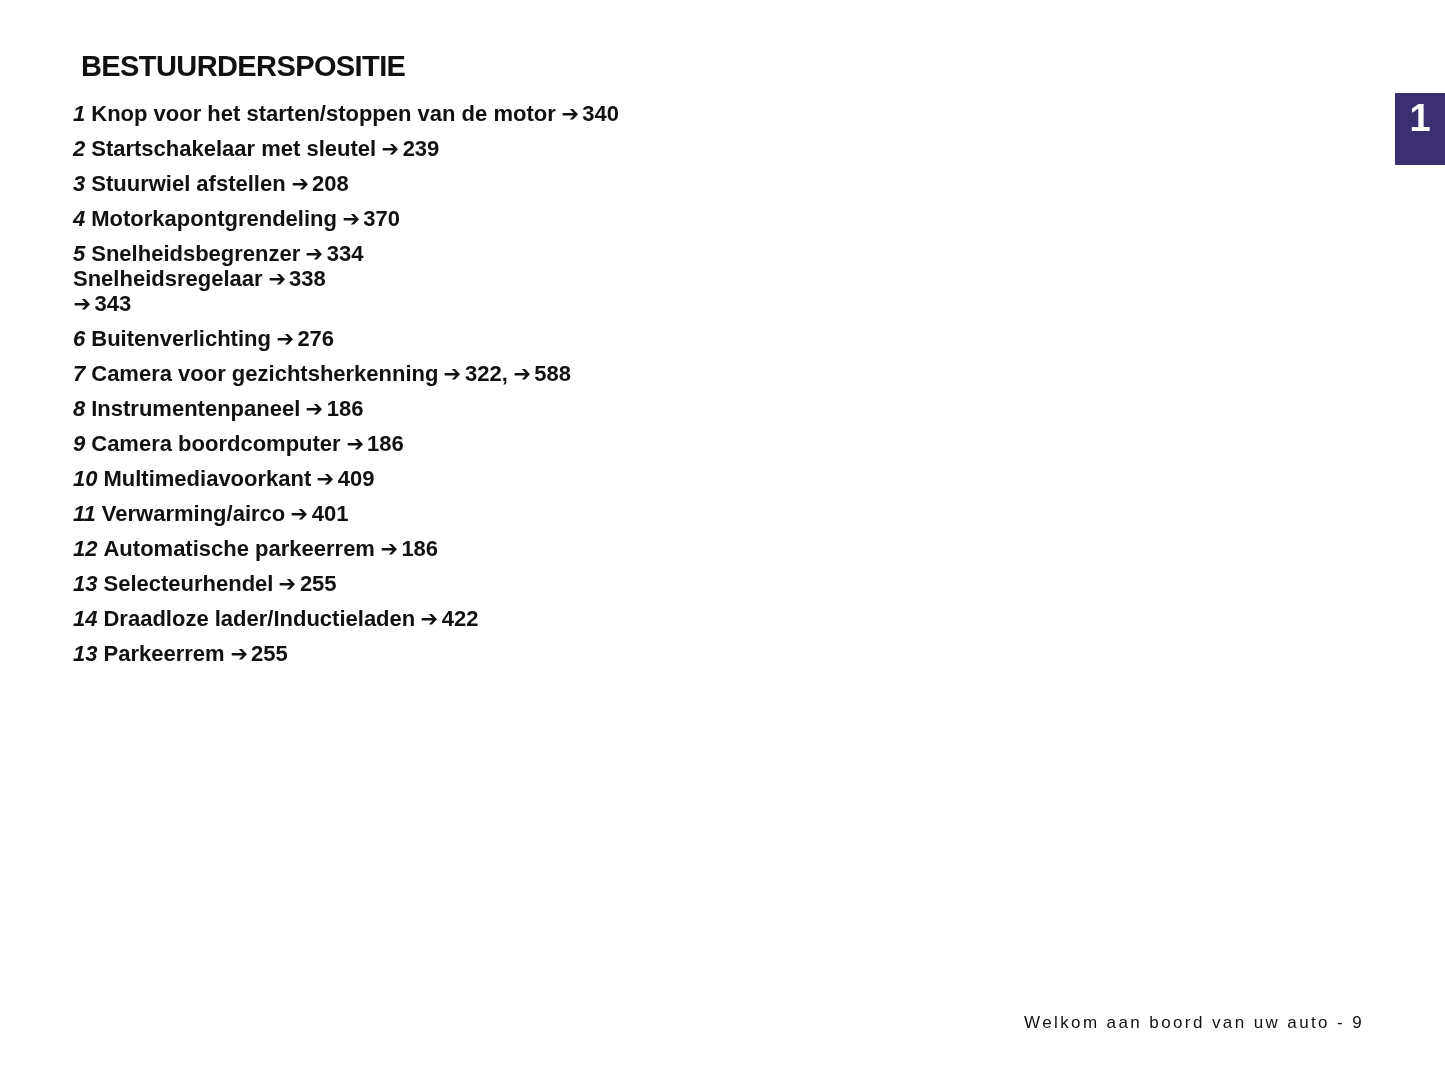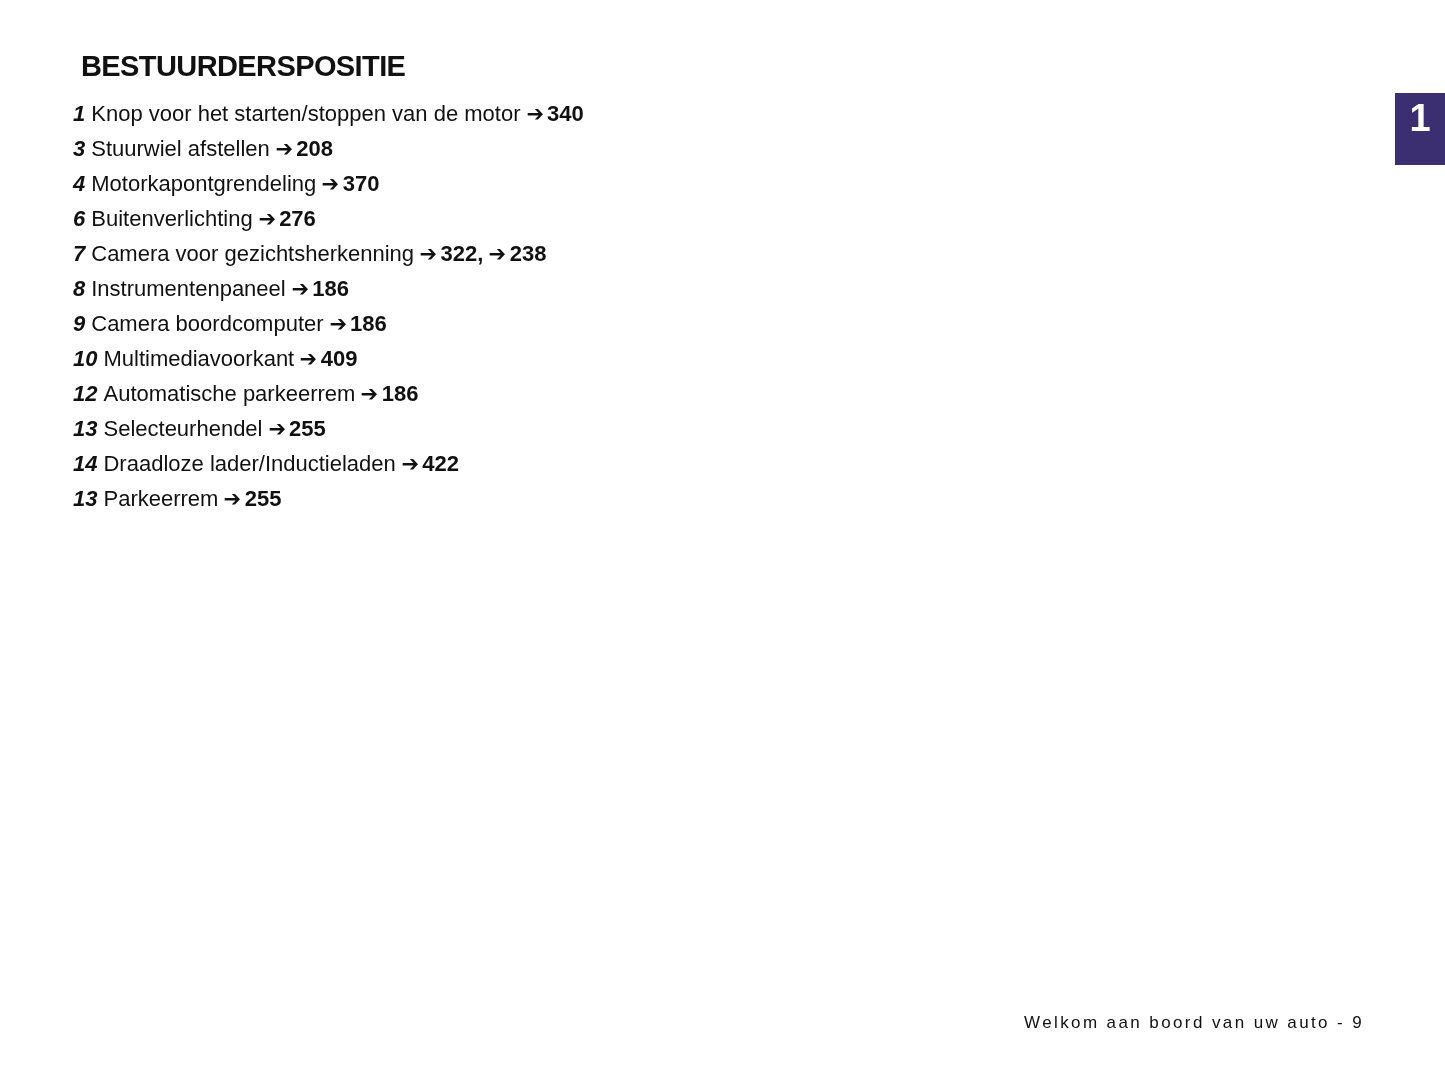--- a/index.html
+++ b/index.html
@@ -42,21 +42,21 @@
     .item.multi .line {
       display: block;
       line-height: 25px;
     }
     .num {
       font-weight: bold;
       font-style: italic;
       margin-right: 6px;
     }
     .label {
-      font-weight: normal;
+      font-weight: bold;
     }
     .ref {
       font-weight: bold;
       cursor: pointer;
     }
     .arrow {
       display: inline-block;
       font-weight: bold;
       margin: 0 3px 0 5px;
       transform: scaleX(0.95);
@@ -87,27 +87,34 @@
       white-space: nowrap;
     }
   </style>
 </head>
 <body>
 
 <h1 class="page-title">BESTUURDERSPOSITIE</h1>
 
 <ul class="item-list" id="item-list">
     <li class="item"><span class="line"><span class="num">1</span><span class="label">Knop voor het starten/stoppen van de motor</span><span class="arrow">➔</span><span class="ref">340</span></span></li>
+    <li class="item"><span class="line"><span class="num">2</span><span class="label">Startschakelaar met sleutel</span><span class="arrow">➔</span><span class="ref">239</span></span></li>
     <li class="item"><span class="line"><span class="num">3</span><span class="label">Stuurwiel afstellen</span><span class="arrow">➔</span><span class="ref">208</span></span></li>
     <li class="item"><span class="line"><span class="num">4</span><span class="label">Motorkapontgrendeling</span><span class="arrow">➔</span><span class="ref">370</span></span></li>
+    <li class="item multi">
+      <span class="line"><span class="num">5</span><span class="label">Snelheidsbegrenzer</span><span class="arrow">➔</span><span class="ref">334</span></span>
+      <span class="line"><span class="label">Snelheidsregelaar</span><span class="arrow">➔</span><span class="ref">338</span></span>
+      <span class="line"><span class="arrow" style="margin-left: 0px;">➔</span><span class="ref">343</span></span>
+    </li>
     <li class="item"><span class="line"><span class="num">6</span><span class="label">Buitenverlichting</span><span class="arrow">➔</span><span class="ref">276</span></span></li>
-    <li class="item"><span class="line"><span class="num">7</span><span class="label">Camera voor gezichtsherkenning</span><span class="arrow">➔</span><span class="ref">322</span><span class="ref">,</span><span class="arrow">➔</span><span class="ref">238</span></span></li>
+    <li class="item"><span class="line"><span class="num">7</span><span class="label">Camera voor gezichtsherkenning</span><span class="arrow">➔</span><span class="ref">322</span><span class="ref">,</span><span class="arrow">➔</span><span class="ref">588</span></span></li>
     <li class="item"><span class="line"><span class="num">8</span><span class="label">Instrumentenpaneel</span><span class="arrow">➔</span><span class="ref">186</span></span></li>
     <li class="item"><span class="line"><span class="num">9</span><span class="label">Camera boordcomputer</span><span class="arrow">➔</span><span class="ref">186</span></span></li>
     <li class="item"><span class="line"><span class="num">10</span><span class="label">Multimediavoorkant</span><span class="arrow">➔</span><span class="ref">409</span></span></li>
+    <li class="item"><span class="line"><span class="num">11</span><span class="label">Verwarming/airco</span><span class="arrow">➔</span><span class="ref">401</span></span></li>
     <li class="item"><span class="line"><span class="num">12</span><span class="label">Automatische parkeerrem</span><span class="arrow">➔</span><span class="ref">186</span></span></li>
     <li class="item"><span class="line"><span class="num">13</span><span class="label">Selecteurhendel</span><span class="arrow">➔</span><span class="ref">255</span></span></li>
     <li class="item"><span class="line"><span class="num">14</span><span class="label">Draadloze lader/Inductieladen</span><span class="arrow">➔</span><span class="ref">422</span></span></li>
     <li class="item"><span class="line"><span class="num">13</span><span class="label">Parkeerrem</span><span class="arrow">➔</span><span class="ref">255</span></span></li>
   </ul>
 
 <div class="chapter-tab">1</div>
 
 <div class="footer">Welkom aan boord van uw auto - 9</div>
 

